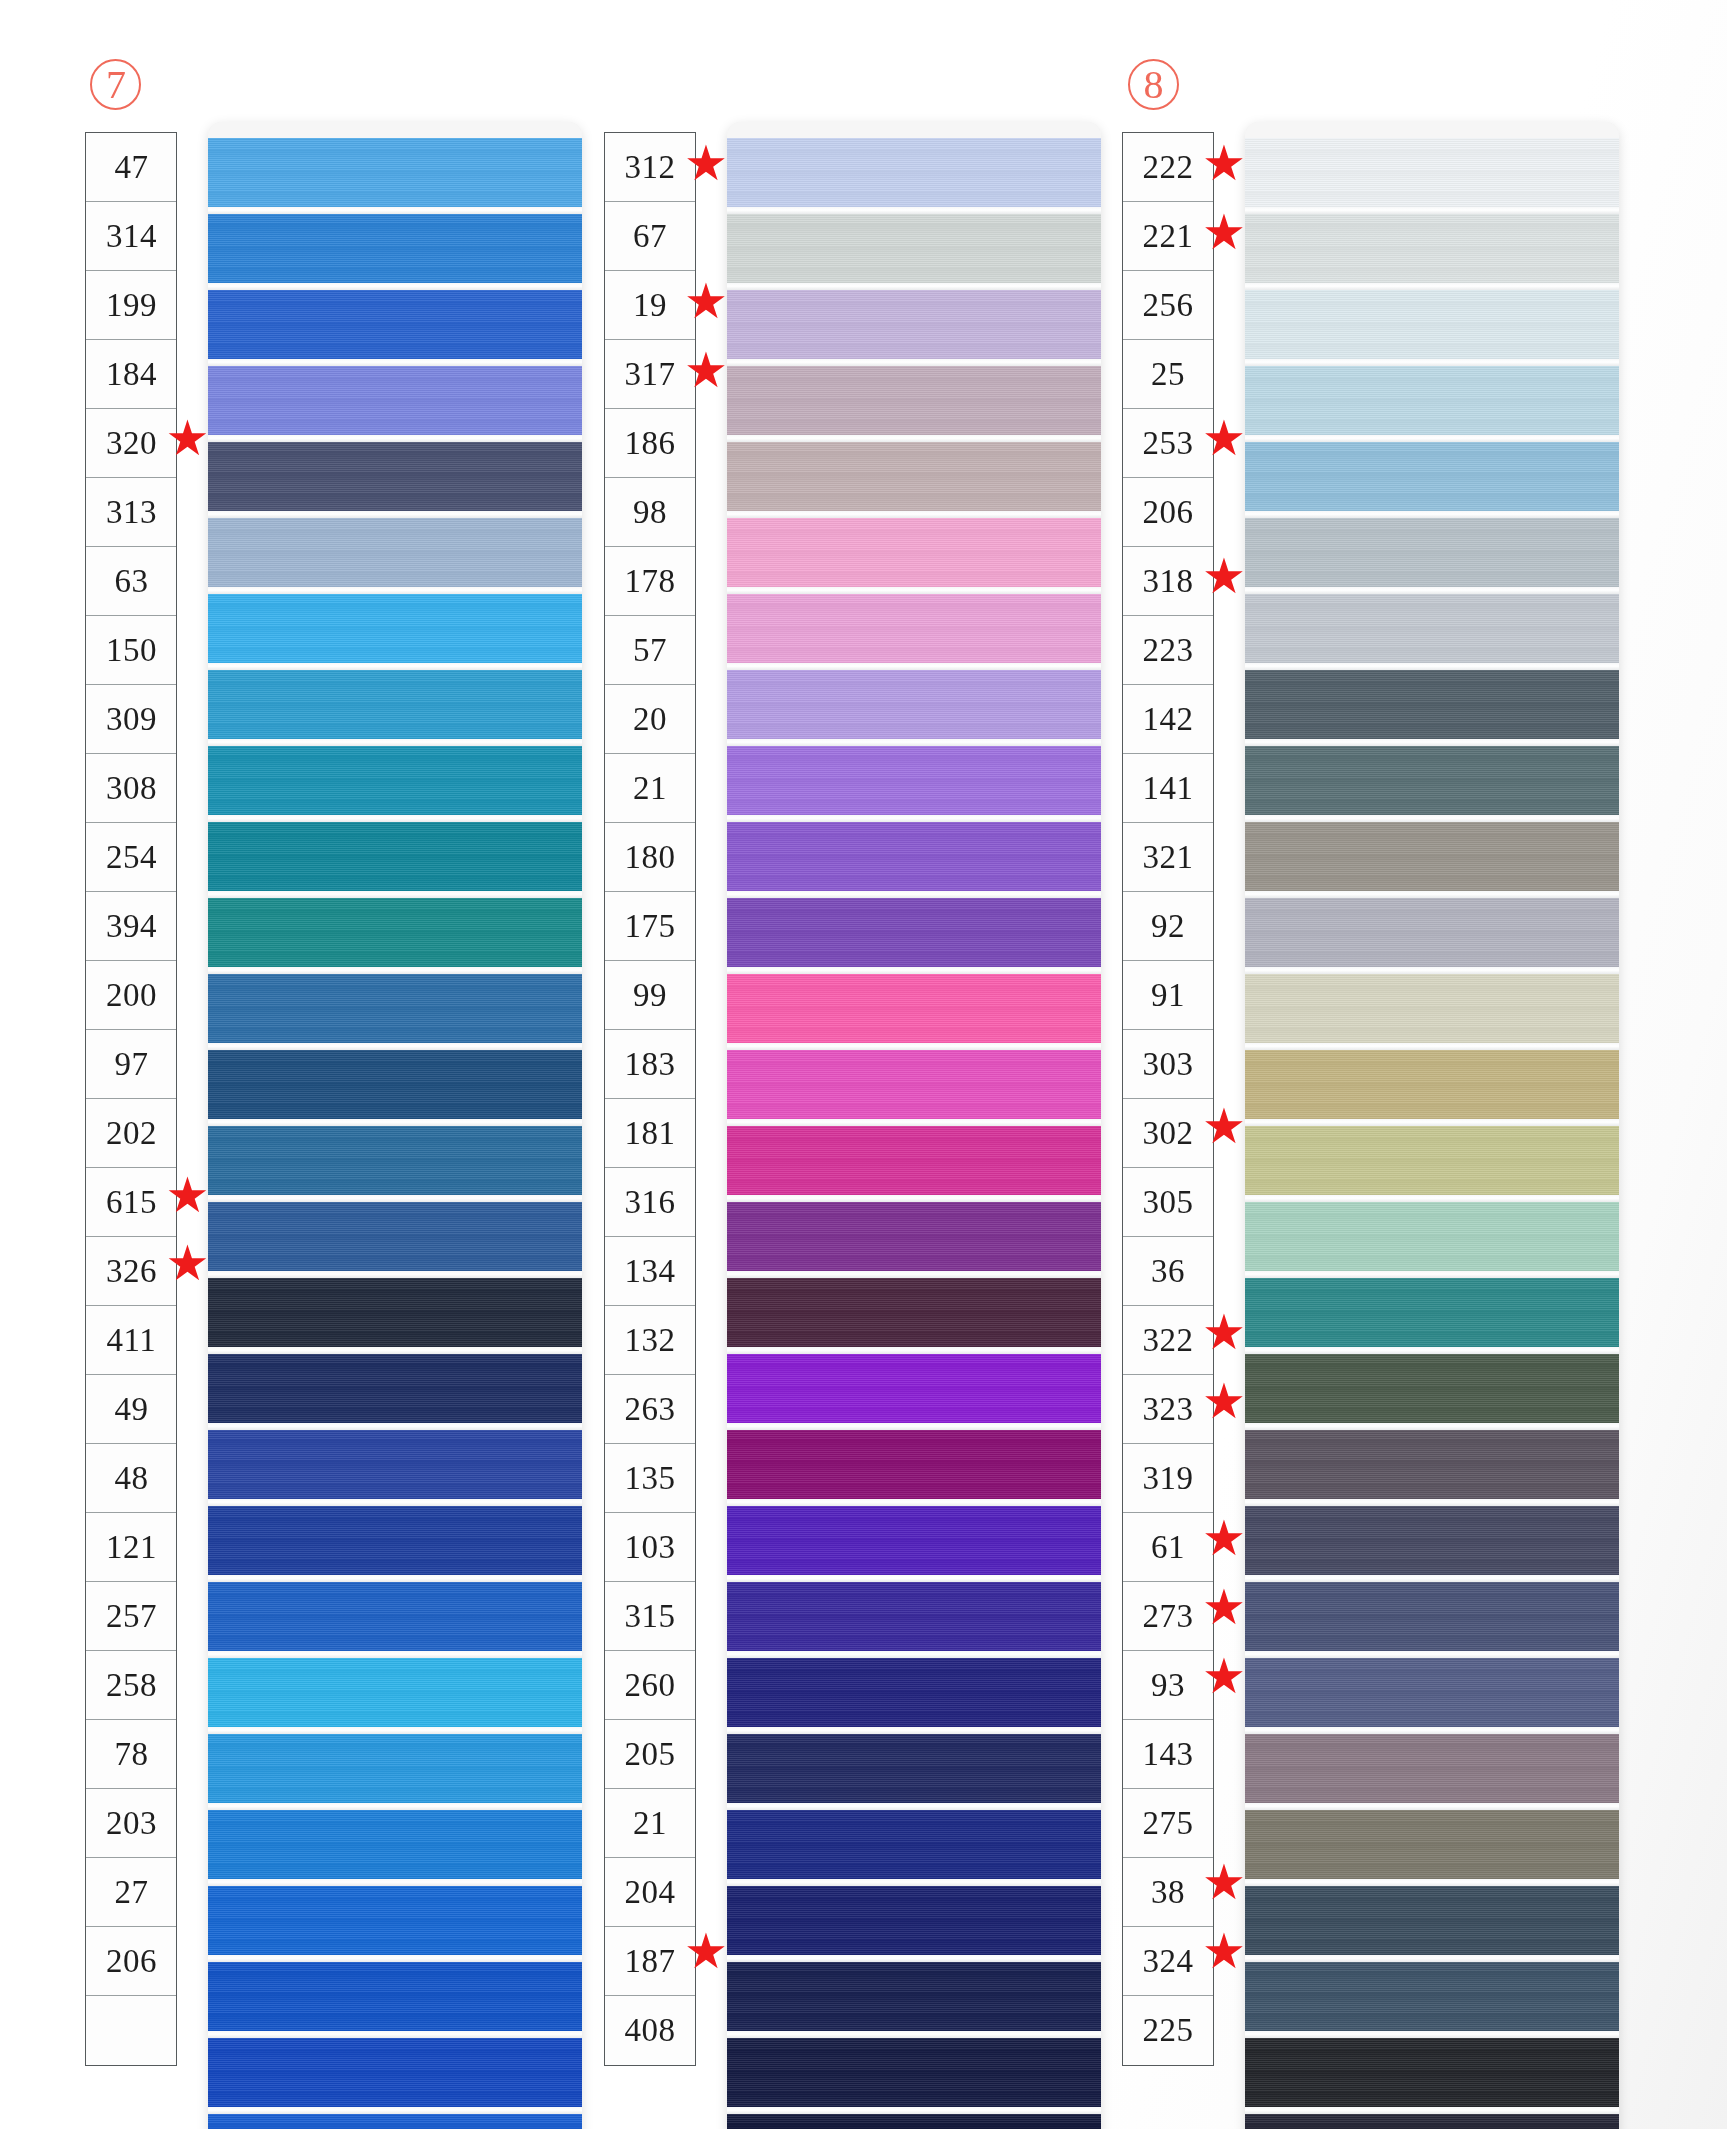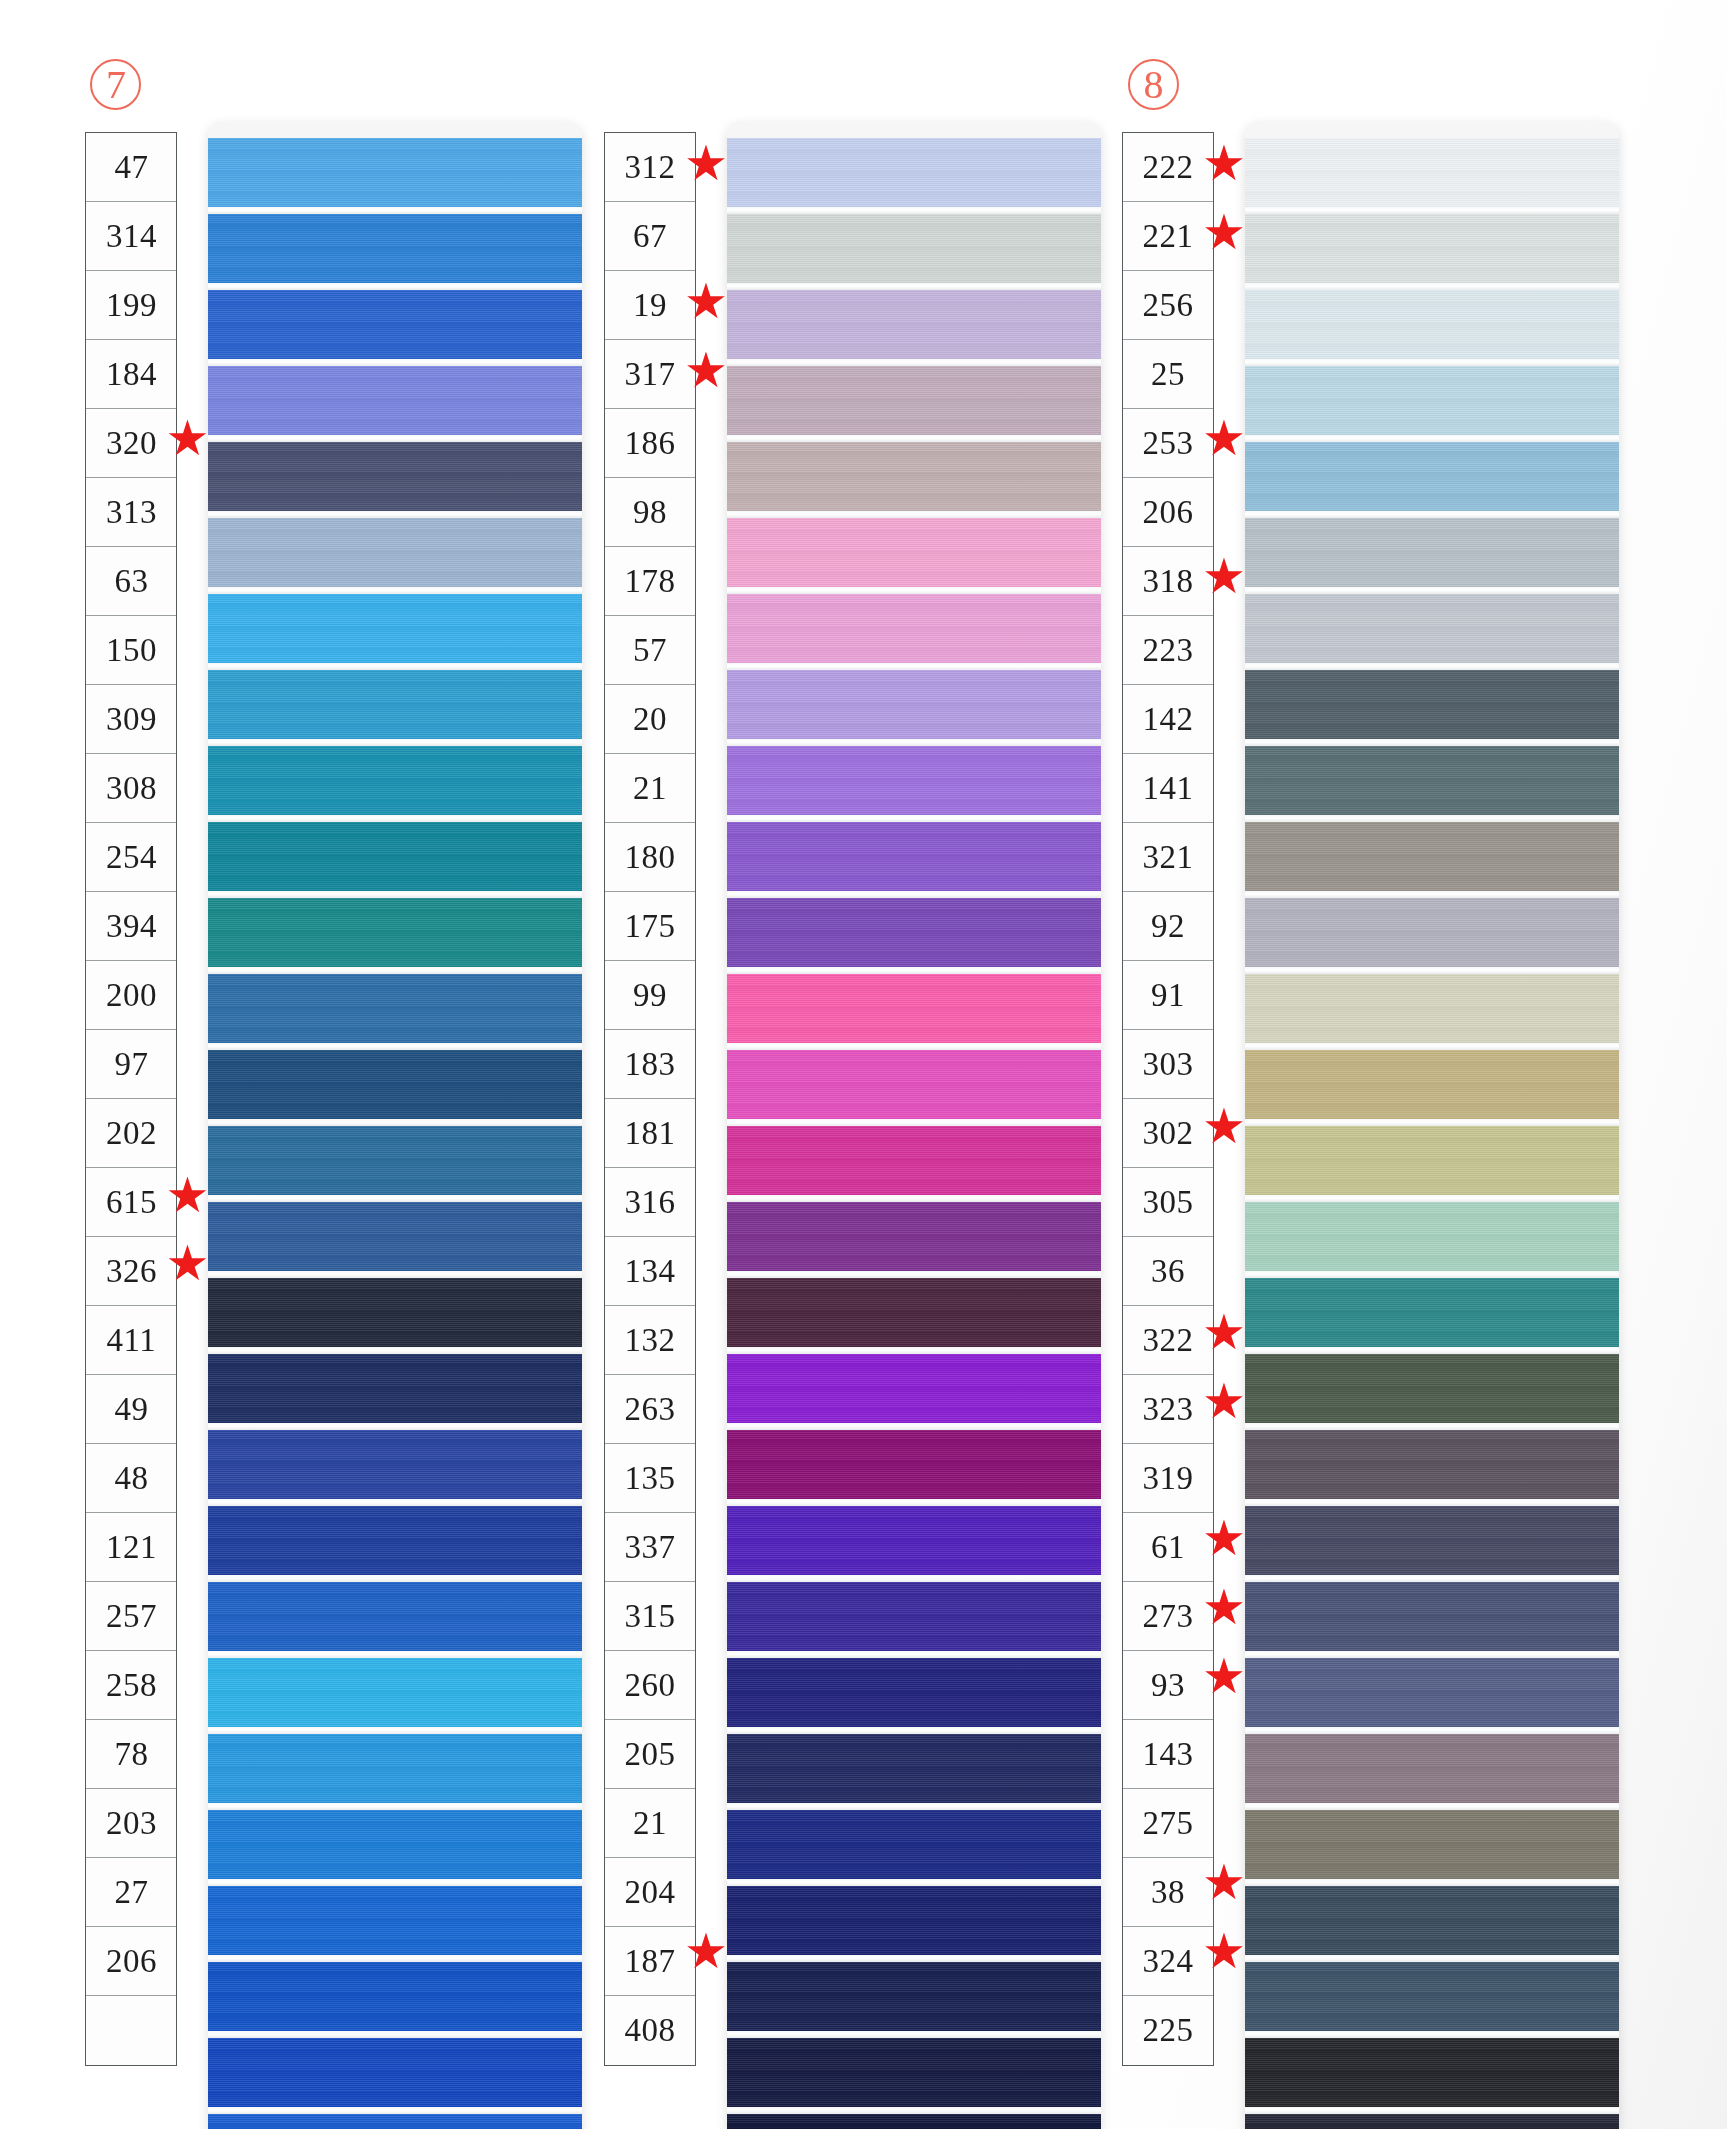--- a/index.html
+++ b/index.html
@@ -246,21 +246,21 @@
         <div class="code-cell">180</div>
         <div class="code-cell">175</div>
         <div class="code-cell">99</div>
         <div class="code-cell">183</div>
         <div class="code-cell">181</div>
         <div class="code-cell">316</div>
         <div class="code-cell">134</div>
         <div class="code-cell">132</div>
         <div class="code-cell">263</div>
         <div class="code-cell">135</div>
-        <div class="code-cell">337</div>
+        <div class="code-cell">103</div>
         <div class="code-cell">315</div>
         <div class="code-cell">260</div>
         <div class="code-cell">205</div>
         <div class="code-cell">21</div>
         <div class="code-cell">204</div>
         <div class="code-cell">187</div>
         <div class="code-cell">408</div>
       </div>
     <div class="swatch-card" id="swatches-8">
         <div class="card-top-pad"></div>

